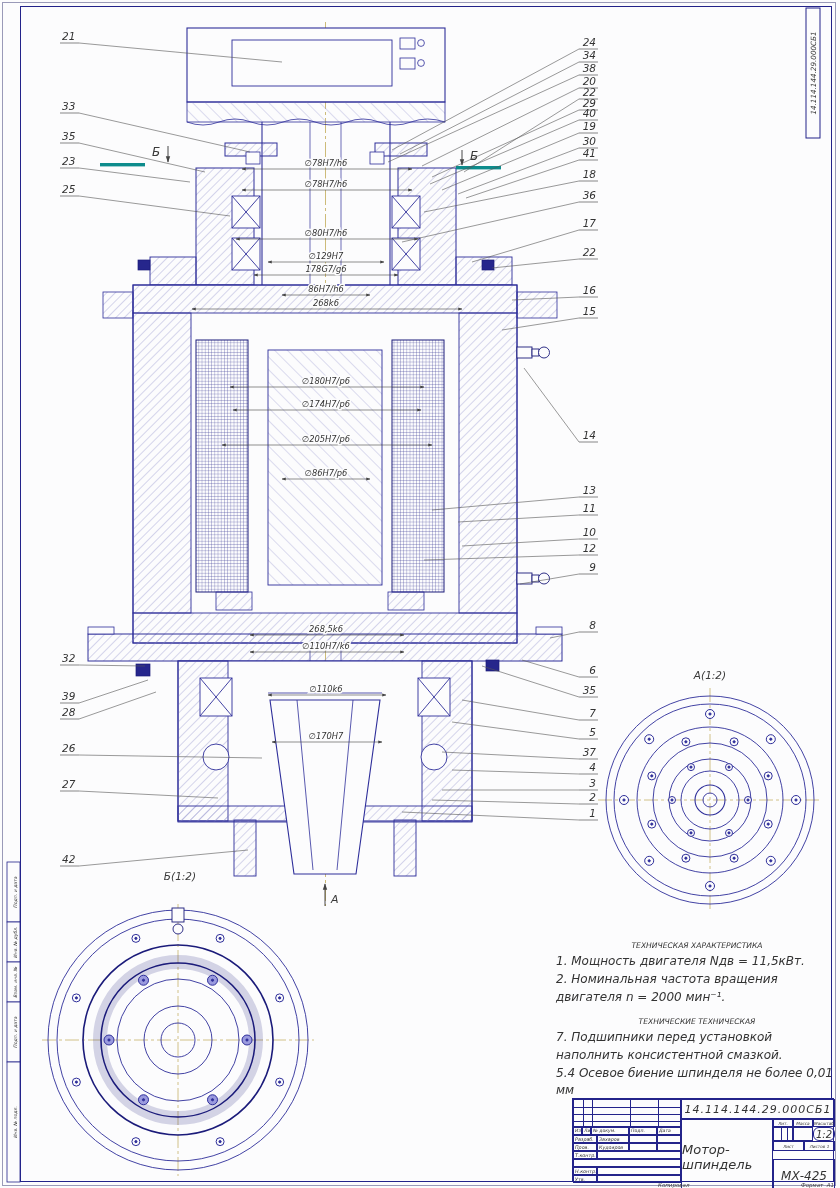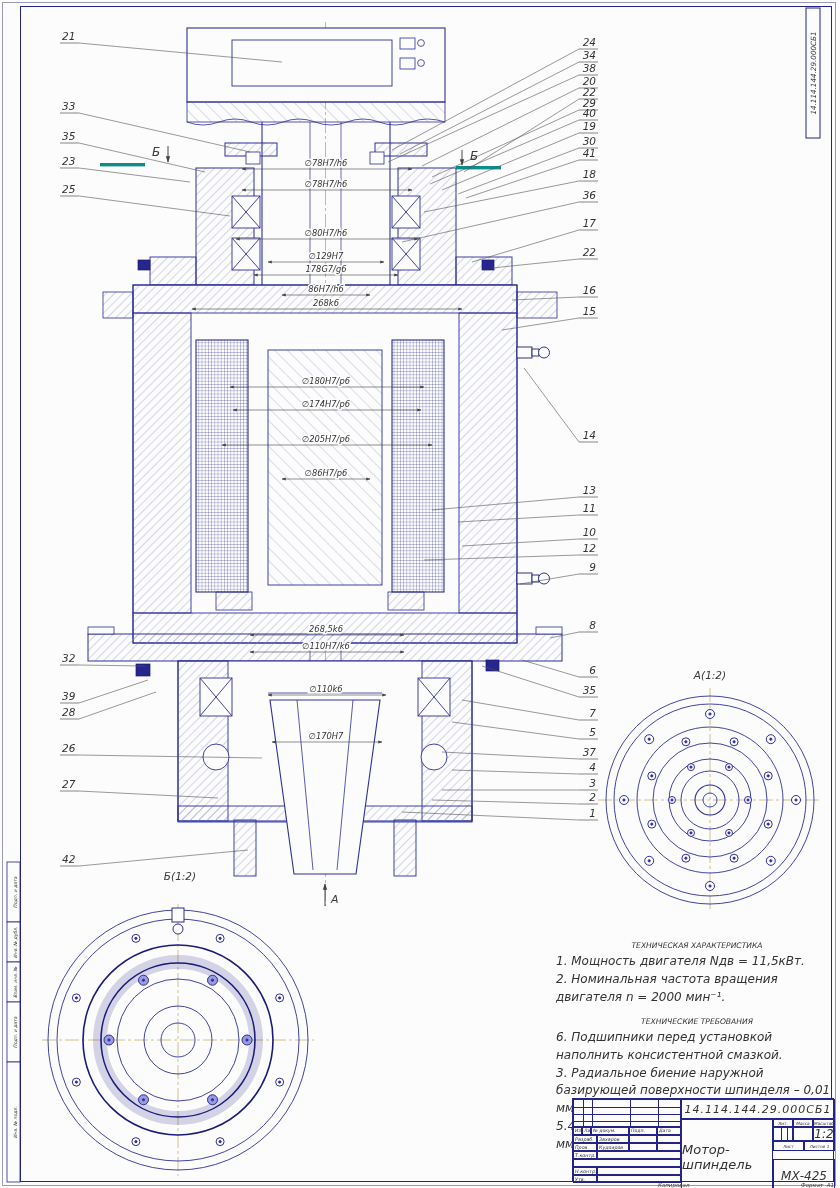--- a/index.html
+++ b/index.html
@@ -8,21 +8,21 @@
   #outer{position:absolute;left:2px;top:2px;width:834px;height:1184px;border:0.6px solid #9a9ab8;box-sizing:border-box;}
   svg text{font-family:"DejaVu Sans",sans-serif;}
   .dwgtext{font-style:italic;fill:#3a3a3a;}
   
   #titleblock{position:absolute;left:572px;top:1098px;width:262px;height:84px;border:1.4px solid #23238a;box-sizing:border-box;background:#fcfcfd;font-style:italic;color:#333;}
   #titleblock .cell{position:absolute;box-sizing:border-box;border:0.5px solid #23238a;overflow:hidden;}
   #titleblock .lbl{font-size:4.6px;line-height:1;padding:1px 1px;}
   .tb-doc{font-size:11px;display:flex;align-items:center;justify-content:center;letter-spacing:1px;}
   .tb-title{font-size:13px;display:flex;align-items:center;justify-content:center;}
   .tb-code{font-size:12px;display:flex;align-items:center;justify-content:center;}
-  .tb-scale{font-size:12px;display:flex;align-items:center;justify-content:center;}
+  .tb-scale{font-size:10px;display:flex;align-items:center;justify-content:center;border-radius:6px;}
   .tb-mini{font-size:4.2px;display:flex;align-items:center;justify-content:center;}
   .tb-row-lbl{font-size:4.8px;line-height:8px;padding-left:1px;}
   #below-tb{position:absolute;left:572px;top:1182px;width:262px;font-size:5.5px;font-style:italic;color:#444;display:flex;justify-content:space-between;}
   
   #techtext{position:absolute;left:556px;top:941px;width:282px;color:#333;font-style:italic;}
   #techtext .tt-title{font-size:7.6px;text-align:center;margin-bottom:3px;}
   #techtext .tt-item{font-size:12px;line-height:1.45;margin-bottom:1px;}
   .tt-gap{height:10px;}
 </style>
 </head>
@@ -452,23 +452,22 @@
         <text transform="rotate(-90 13.5 1122)" x="13.5" y="1125" font-size="4.6" text-anchor="middle" class="dwgtext">Инв. № подл.</text>
       </g>
     </g>
   </svg>
 
   <div id="techtext">
     <div class="tt-title">ТЕХНИЧЕСКАЯ ХАРАКТЕРИСТИКА</div>
     <div class="tt-item">1. Мощность двигателя Nдв = 11,5кВт.</div>
     <div class="tt-item">2. Номинальная частота вращения двигателя n = 2000 мин⁻¹.</div>
     <div class="tt-gap"></div>
-    <div class="tt-title">ТЕХНИЧЕСКИЕ ТРЕБОВАНИЯ</div>
-    <div class="tt-item">6. Подшипники перед установкой наполнить консистентной смазкой.</div>
-    <div class="tt-item">3. Радиальное биение наружной базирующей поверхности шпинделя – 0,01 мм</div>
+    <div class="tt-title">ТЕХНИЧЕСКИЕ ТЕХНИЧЕСКАЯ</div>
+    <div class="tt-item">7. Подшипники перед установкой наполнить консистентной смазкой.</div>
     <div class="tt-item">5.4 Осевое биение шпинделя не более 0,01 мм</div>
   </div>
 
   <div id="titleblock">
 
     <div class="cell" style="left:0;top:0;width:108px;height:28px;">
       <div style="position:absolute;left:0;top:7px;width:108px;border-top:0.5px solid #23238a;"></div>
       <div style="position:absolute;left:0;top:14px;width:108px;border-top:0.5px solid #23238a;"></div>
       <div style="position:absolute;left:0;top:21px;width:108px;border-top:0.5px solid #23238a;"></div>
       <div style="position:absolute;left:9px;top:0;height:28px;border-left:0.5px solid #23238a;"></div>

